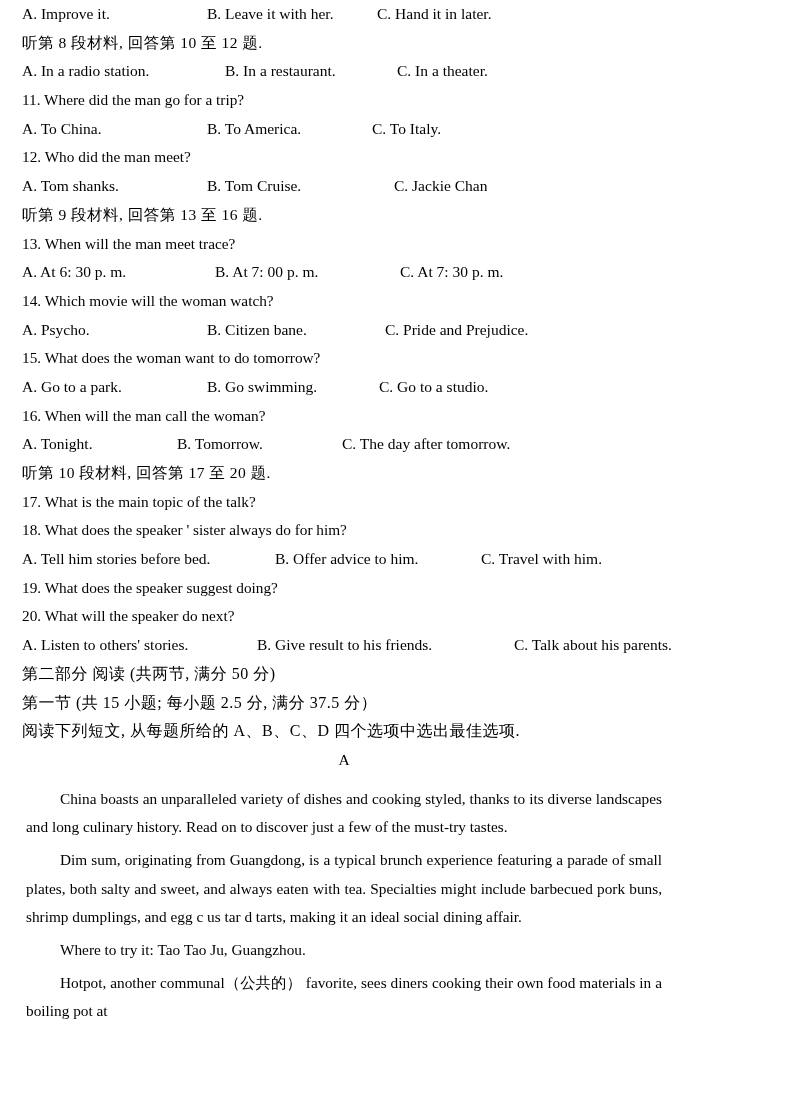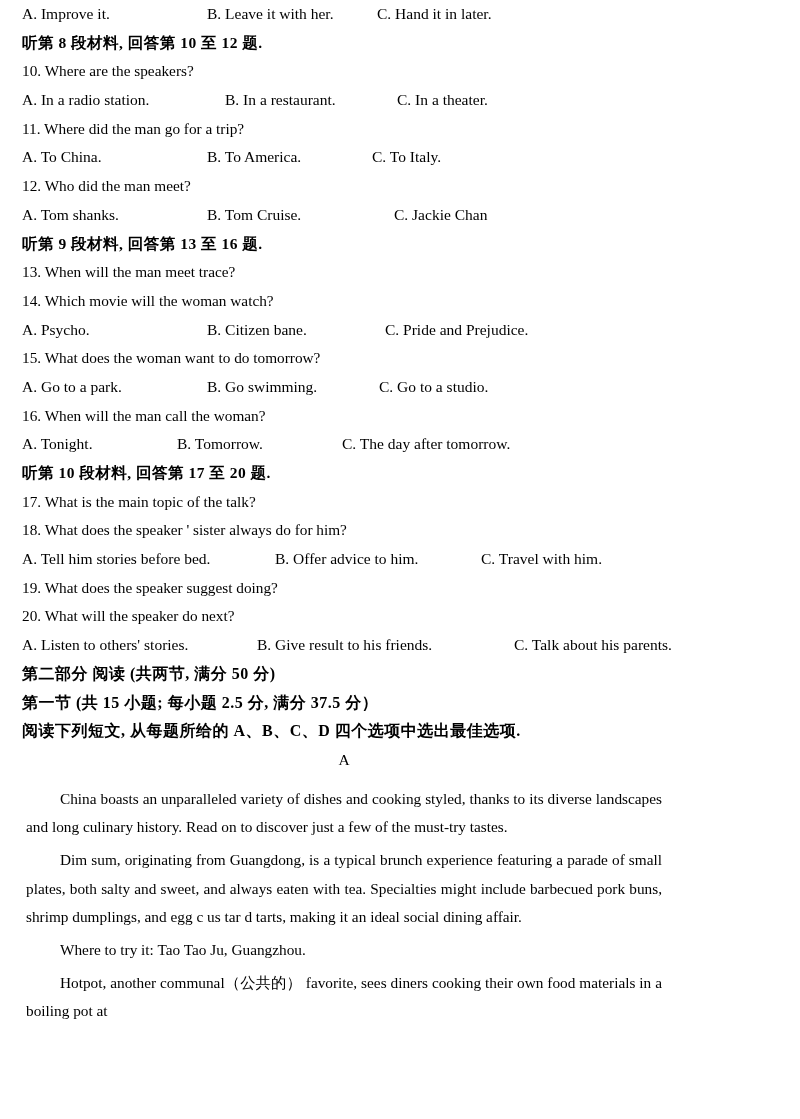--- a/index.html
+++ b/index.html
@@ -33,21 +33,20 @@
     height: 28.7px;
     white-space: nowrap;
     font-size: 15.5px;
   }
   .qline {
     font-size: 15.3px;
   }
   .cn {
     font-family: "Liberation Serif", serif;
     letter-spacing: 0.5px;
-    font-weight: bold;
   }
   .section-title {
     font-size: 16px;
     height: 28.7px;
   }
   .center {
     text-align: center;
   }
   .para {
     text-align: justify;
@@ -75,38 +74,40 @@
   <div class="content">
 
     <div>
 
       <div class="line optline">
         <span class="o1" style="width:185px">A. Improve it.</span><span class="o2" style="width:170px">B. Leave it with her.</span><span class="o3">C. Hand it in later.</span>
       </div>
 
       <div class="line cn">听第 8 段材料, 回答第 10 至 12 题.</div>
 
-      <div class="line qline">10. Where are the speakers?</div>
       <div class="line optline">
         <span class="o1" style="width:203px">A. In a radio station.</span><span class="o2" style="width:172px">B. In a restaurant.</span><span class="o3">C. In a theater.</span>
       </div>
 
       <div class="line qline">11. Where did the man go for a trip?</div>
       <div class="line optline">
         <span class="o1" style="width:185px">A. To China.</span><span class="o2" style="width:165px">B. To America.</span><span class="o3">C. To Italy.</span>
       </div>
 
       <div class="line qline">12. Who did the man meet?</div>
       <div class="line optline">
         <span class="o1" style="width:185px">A. Tom shanks.</span><span class="o2" style="width:187px">B. Tom Cruise.</span><span class="o3">C. Jackie Chan</span>
       </div>
 
       <div class="line cn">听第 9 段材料, 回答第 13 至 16 题.</div>
 
       <div class="line qline">13. When will the man meet trace?</div>
+      <div class="line optline">
+        <span class="o1" style="width:193px">A. At 6: 30 p. m.</span><span class="o2" style="width:185px">B. At 7: 00 p. m.</span><span class="o3">C. At 7: 30 p. m.</span>
+      </div>
 
       <div class="line qline">14. Which movie will the woman watch?</div>
       <div class="line optline">
         <span class="o1" style="width:185px">A. Psycho.</span><span class="o2" style="width:178px">B. Citizen bane.</span><span class="o3">C. Pride and Prejudice.</span>
       </div>
 
       <div class="line qline">15. What does the woman want to do tomorrow?</div>
       <div class="line optline">
         <span class="o1" style="width:185px">A. Go to a park.</span><span class="o2" style="width:172px">B. Go swimming.</span><span class="o3">C. Go to a studio.</span>
       </div>

